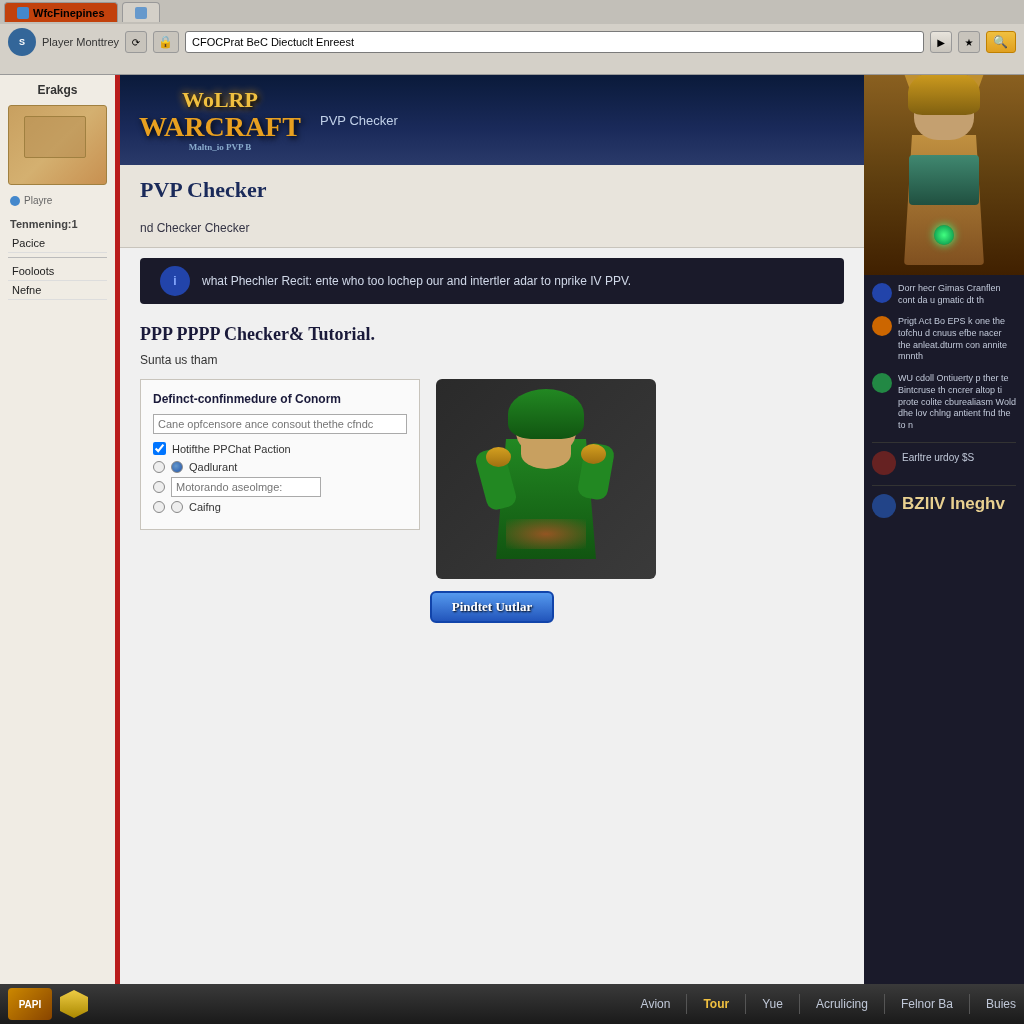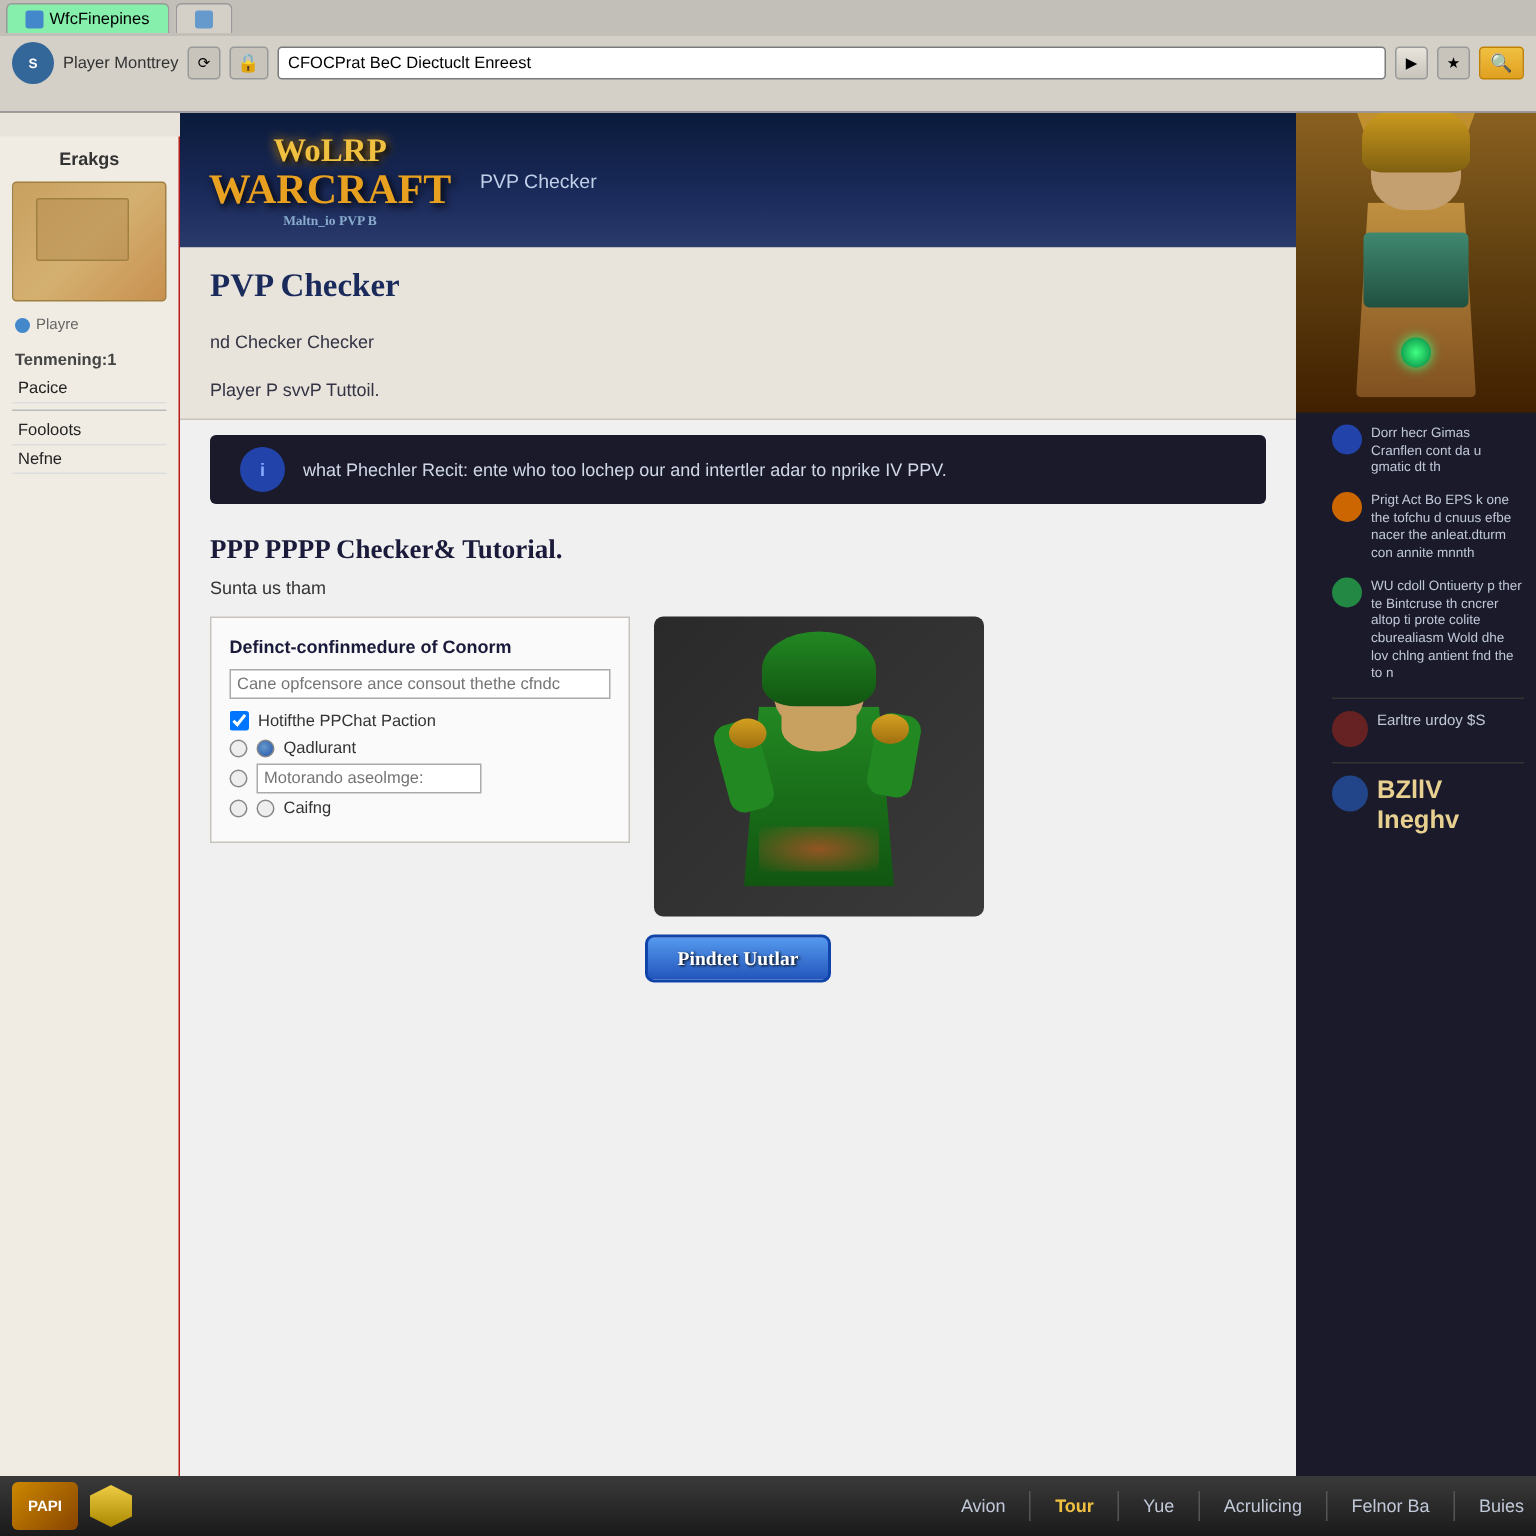--- a/index.html
+++ b/index.html
@@ -36,22 +36,22 @@
       padding: 2px 12px;
       font-size: 11px;
       cursor: pointer;
       height: 20px;
       display: flex;
       align-items: center;
       gap: 4px;
       border-radius: 4px 4px 0 0;
     }
     .browser-tab.active {
-      background: #86efac;
-      font-weight: normal;
+      background: #c2410c;
+      font-weight: bold;
     }
     .browser-tab-icon {
       width: 12px; height: 12px;
       background: #4488cc;
       border-radius: 2px;
       display: inline-block;
     }
     .browser-toolbar {
       display: flex;
       align-items: center;
@@ -108,24 +108,23 @@
       display: flex;
       width: 100%;
       height: calc(1024px - 75px - 40px);
       background: #e8e4dc;
     }
 
     
     .left-sidebar {
       width: 120px;
       background: #f0ece4;
-      border-right: 1px solid #b91c1c;
+      border-right: 5px solid #b91c1c;
       flex-shrink: 0;
       padding: 8px;
-      margin-top: 16px;
     }
     .sidebar-title {
       font-size: 12px;
       font-weight: bold;
       color: #333;
       margin-bottom: 8px;
       text-align: center;
     }
     .sidebar-map {
       width: 100%;
@@ -533,21 +532,20 @@
       transform: translateX(-50%);
       width: 20px; height: 20px;
       background: radial-gradient(circle, #40ff80, #008040);
       border-radius: 50%;
       box-shadow: 0 0 8px #40ff80;
     }
     .right-sidebar-news {
       padding: 8px;
       flex: 1;
       overflow: hidden;
-      margin-left: 16px;
     }
     .news-item {
       display: flex;
       gap: 6px;
       margin-bottom: 10px;
       align-items: flex-start;
     }
     .news-icon {
       width: 20px; height: 20px;
       border-radius: 50%;
@@ -697,21 +695,20 @@
         </div>
       </div>
       <div class="wow-nav">
         <span class="wow-nav-item">PVP Checker</span>
       </div>
     </div>
 
     <div class="page-title-section">
       <div class="page-title-main">PVP Checker</div>
       <div class="page-title-sub">nd Checker Checker</div>
-      <div class="page-title-sub">Player P svvP Tuttoil.</div>
     </div>
 
     <div class="notification-banner">
       <div class="notification-icon">
         <span style="color:#88aaff;font-weight:bold;font-size:12px;">i</span>
       </div>
       <span>what Phechler Recit: ente who too lochep our and intertler adar to nprike IV PPV.</span>
     </div>
 
     <div class="tutorial-section">

